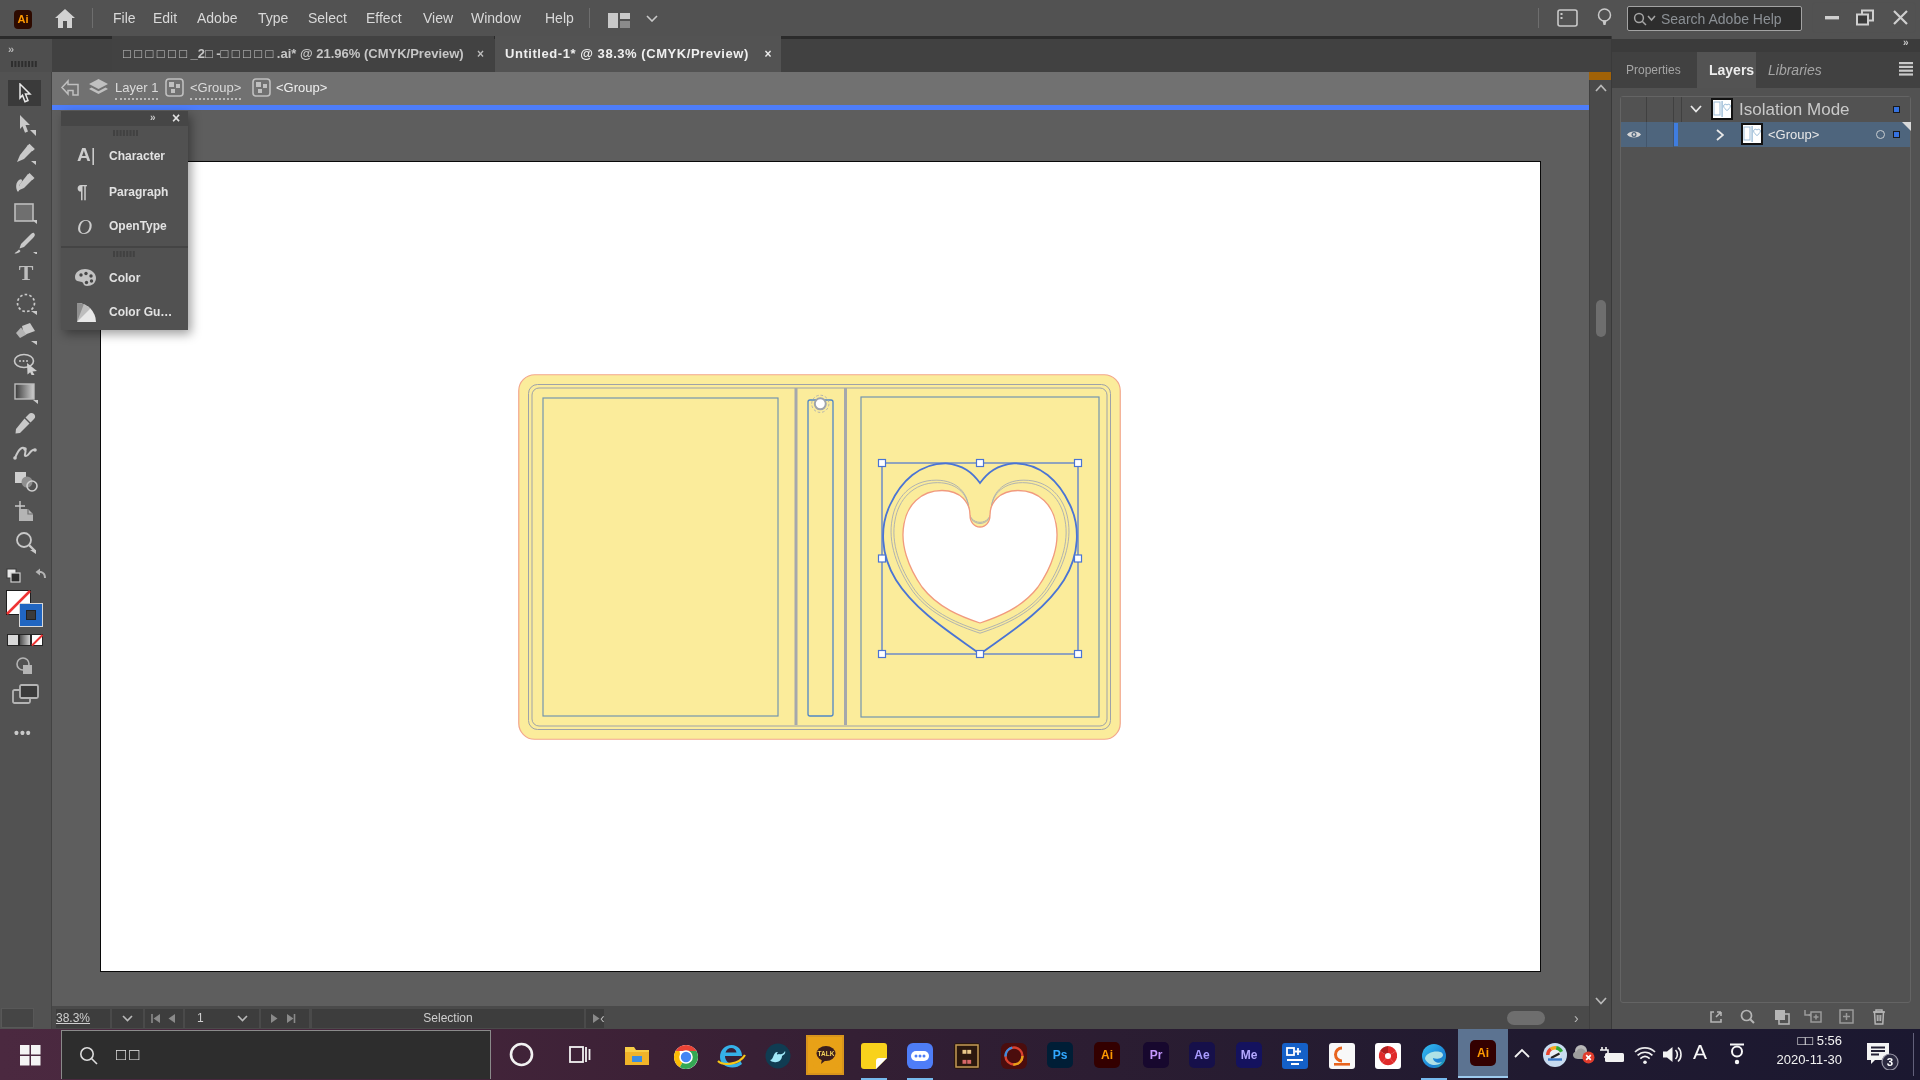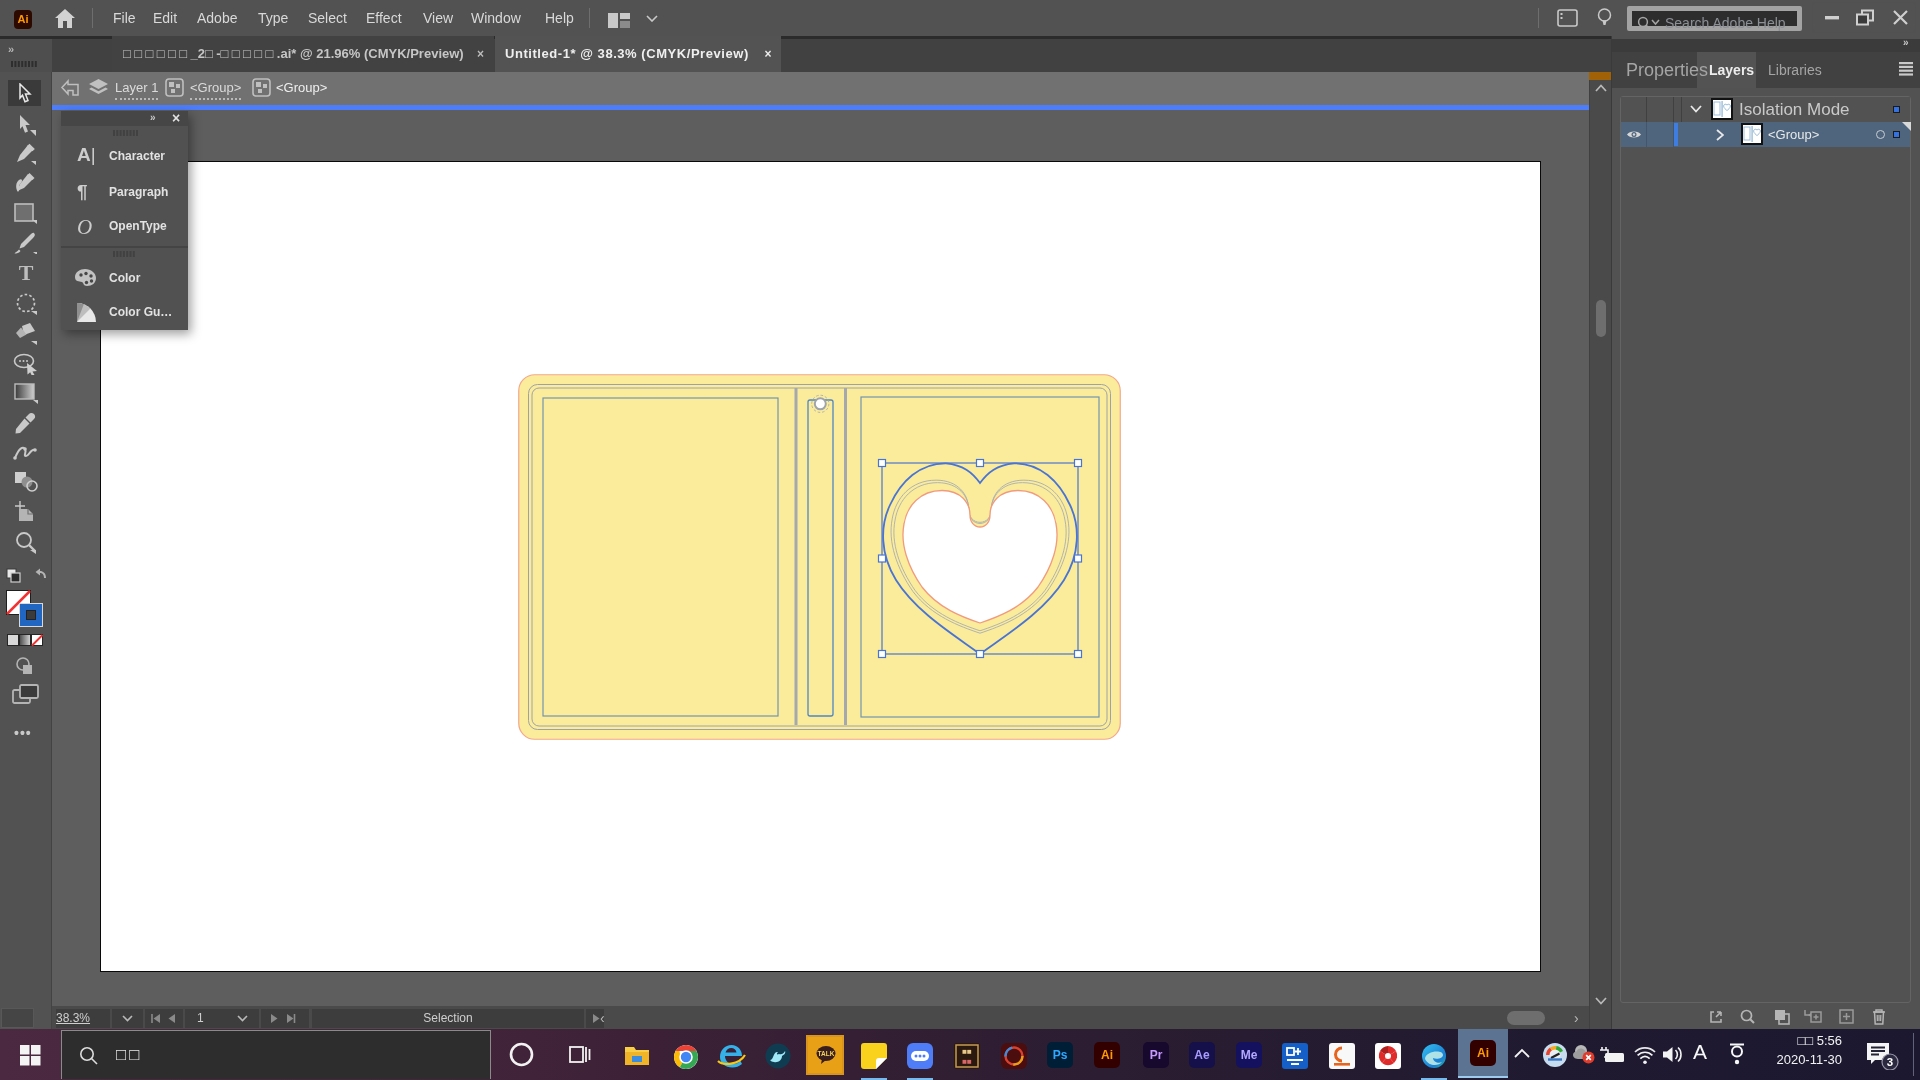--- a/index.html
+++ b/index.html
@@ -72,21 +72,21 @@
   <div class="abs vsep" style="left:1538px"></div>
   <svg class="abs" style="left:1557px;top:9px" width="21" height="18" viewBox="0 0 21 18">
         <rect x="1" y="1" width="19" height="16" rx="2" fill="none" stroke="#c9c9c9" stroke-width="1.6"></rect>
         <rect x="3.5" y="4" width="2" height="2" fill="#c9c9c9"></rect>
         <rect x="3.5" y="8" width="2" height="2" fill="#c9c9c9"></rect>
       </svg>
   <svg class="abs" style="left:1597px;top:7px" width="15" height="22" viewBox="0 0 15 22">
         <circle cx="7.5" cy="8" r="6" fill="none" stroke="#c9c9c9" stroke-width="1.5"></circle>
         <path d="M5.5 13.5 L9.5 13.5 L8.5 18 L6.5 18 Z" fill="#c9c9c9"></path>
       </svg>
-  <div class="abs" style="left:1627px;top:6px;width:175px;height:25px;background:#2d2d2d;border:5px solid #a3a3a3;border-radius:2px;">
+  <div class="abs" style="left:1627px;top:6px;width:175px;height:25px;background:#2d2d2d;border:1px solid #a3a3a3;border-radius:2px;">
     <svg class="abs" style="left:5px;top:5px" width="24" height="14" viewBox="0 0 24 14">
           <circle cx="6" cy="6" r="4.4" fill="none" stroke="#a5a5a5" stroke-width="1.5"></circle>
           <path d="M9.2 9.2 L13 13" stroke="#a5a5a5" stroke-width="1.5"></path>
           <path d="M15 4 L18.5 8 L22 4" stroke="#a5a5a5" stroke-width="1.5" fill="none"></path>
         </svg>
     <div class="abs" style="left:33px;top:0;line-height:24px;font-size:14px;color:#8b9095;">Search Adobe Help</div>
   </div>
   <div class="abs" style="left:1812px;top:2px;width:104px;height:31px;border:1px solid #515151;border-radius:3px;"></div>
   <svg class="abs winbtn" style="left:1821px;top:0" width="24" height="36">
         <rect x="4" y="16" width="14" height="3.4" fill="#cfcfcf"></rect>
@@ -347,23 +347,23 @@
         <path d="M1 20 L14.4 6.6 A19 19 0 0 1 20 20 Z" fill="none" stroke="#6f6f6f" stroke-width="0"></path>
       </svg>
   <div class="abs fitem" style="top:194px;padding-left:48px;">Color Gu…</div>
 </div>
 
 <div id="rpanel" class="abs">
   <div class="abs" style="left:0;top:3px;width:309px;height:13px;background:#3b3b3b;"></div>
   <div class="abs" style="left:291px;top:1px;color:#c9c9c9;font-size:10px;font-weight:bold;">»</div>
   <div class="abs" style="left:0;top:16px;width:309px;height:36px;background:#414141;"></div>
   <div class="abs" style="left:85px;top:16px;width:59px;height:36px;background:#535353;"></div>
-  <div class="abs" style="left:14px;top:16px;height:36px;line-height:36px;color:#a5a5a5;font-size:18px;">Properties</div>
+  <div class="abs" style="left:14px;top:16px;height:36px;line-height:36px;color:#a5a5a5;font-size:12px;">Properties</div>
   <div class="abs" style="left:97px;top:16px;height:36px;line-height:36px;color:#ececec;font-size:14px;font-weight:bold;">Layers</div>
-  <div class="abs" style="left:156px;top:16px;height:36px;line-height:36px;color:#a5a5a5;font-size:14px;">Libraries</div>
+  <div class="abs" style="left:156px;top:16px;height:36px;line-height:36px;color:#a5a5a5;font-size:14px;font-style:italic;">Libraries</div>
   <svg class="abs" style="left:287px;top:26px" width="14" height="15">
         <g fill="#c9c9c9">
           <rect y="0" width="14" height="2.2"></rect>
           <rect y="3.8" width="14" height="2.2"></rect>
           <rect y="7.6" width="14" height="2.2"></rect>
           <rect y="11.4" width="14" height="2.2"></rect>
         </g>
       </svg>
   <div class="abs" style="left:0;top:52px;width:309px;height:941px;background:#525252;"></div>
   <div class="abs" style="left:8px;top:60px;width:291px;height:907px;border:1px solid #646464;border-radius:3px;"></div>

